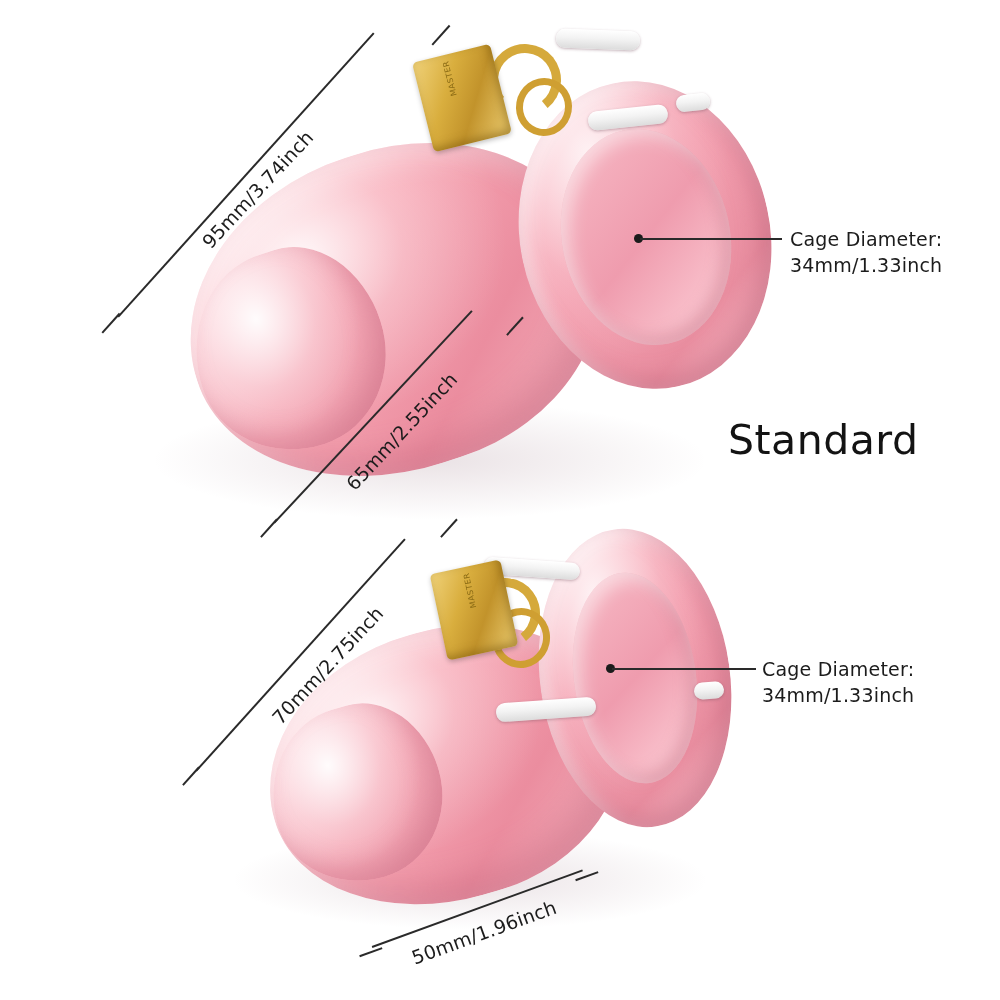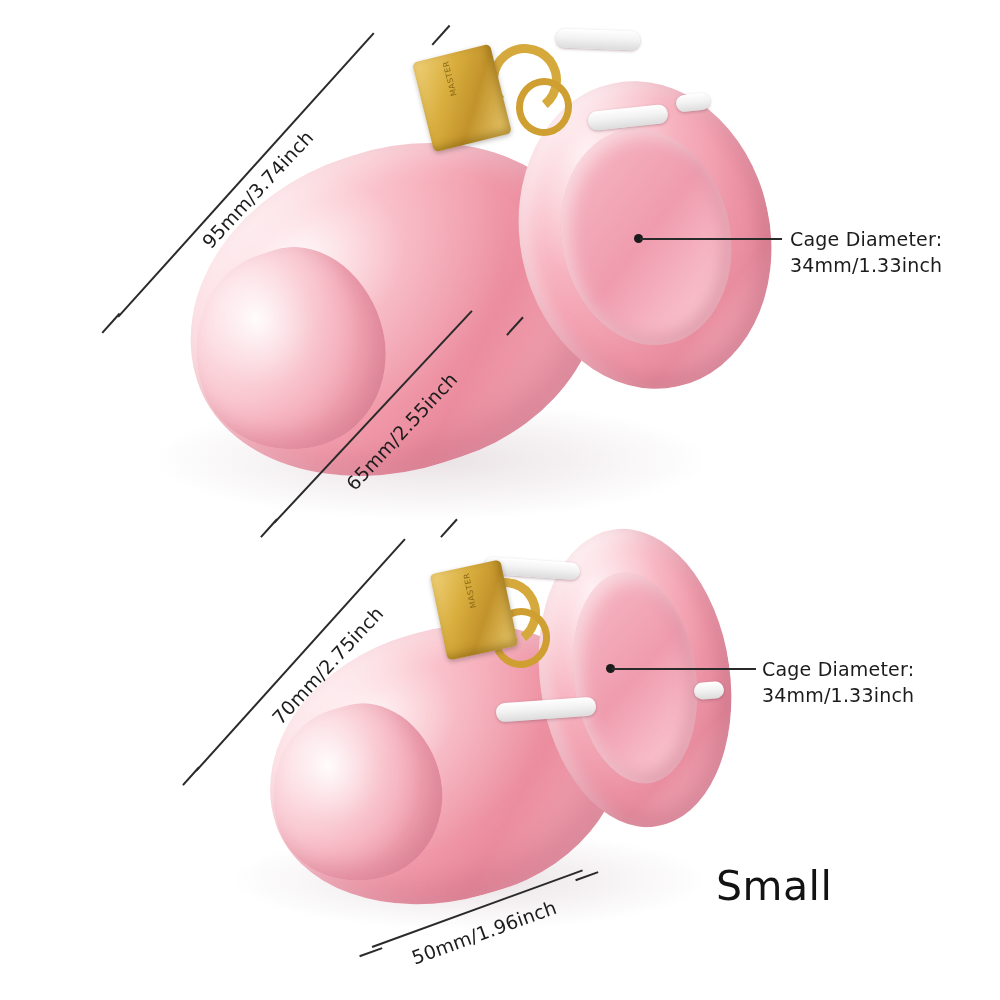--- a/index.html
+++ b/index.html
@@ -178,20 +178,21 @@
   <div class="rule" style="left:274px; top:522px; width:290px; transform: rotate(-47deg);"></div>
   <div class="tick" style="left:514px; top:314px; height:24px; transform: rotate(42deg);"></div>
   <div class="tick" style="left:268px; top:516px; height:24px; transform: rotate(42deg);"></div>
   <div class="ann rot-c" style="left:340px; top:478px;">65mm/2.55inch</div>
 
   <div class="dot" style="left:634px; top:234px;"></div>
   <div class="rule" style="left:640px; top:238px; width:142px;"></div>
   <div class="ann" style="left:790px; top:226px;">Cage Diameter:</div>
   <div class="ann" style="left:790px; top:252px;">34mm/1.33inch</div>
 
+  <div class="size-label" style="left:728px; top:416px;">Standard</div>
 
   <div class="device">
 
     <div class="shadow" style="left:230px; top:830px; width:480px; height:100px;"></div>
 
     <div class="cage-body" style="left:266px; top:630px; width:360px; height:270px; transform: rotate(-16deg);"></div>
 
     <div style="position:absolute; left:272px; top:706px; width:170px; height:175px; border-radius:50% 42% 48% 52%/55% 50% 50% 45%;
                 background: radial-gradient(ellipse at 38% 30%, rgba(255,255,255,0.95) 0%, rgba(255,255,255,0.3) 35%, rgba(255,255,255,0) 62%),
                             linear-gradient(135deg,#ffdfe4 0%, #f6acb9 55%, #eb93a4 100%);
@@ -225,15 +226,14 @@
   <div class="rule" style="left:372px; top:946px; width:224px; transform: rotate(-20deg);"></div>
   <div class="tick" style="left:370px; top:940px; height:24px; transform: rotate(70deg);"></div>
   <div class="tick" style="left:586px; top:864px; height:24px; transform: rotate(70deg);"></div>
   <div class="ann rot-d" style="left:408px; top:946px;">50mm/1.96inch</div>
 
   <div class="dot" style="left:606px; top:664px;"></div>
   <div class="rule" style="left:612px; top:668px; width:144px;"></div>
   <div class="ann" style="left:762px; top:656px;">Cage Diameter:</div>
   <div class="ann" style="left:762px; top:682px;">34mm/1.33inch</div>
 
-  <div class="size-label" style="left:716px; top:862px;">Small</div>
 
 </div>
 
 </body></html>

